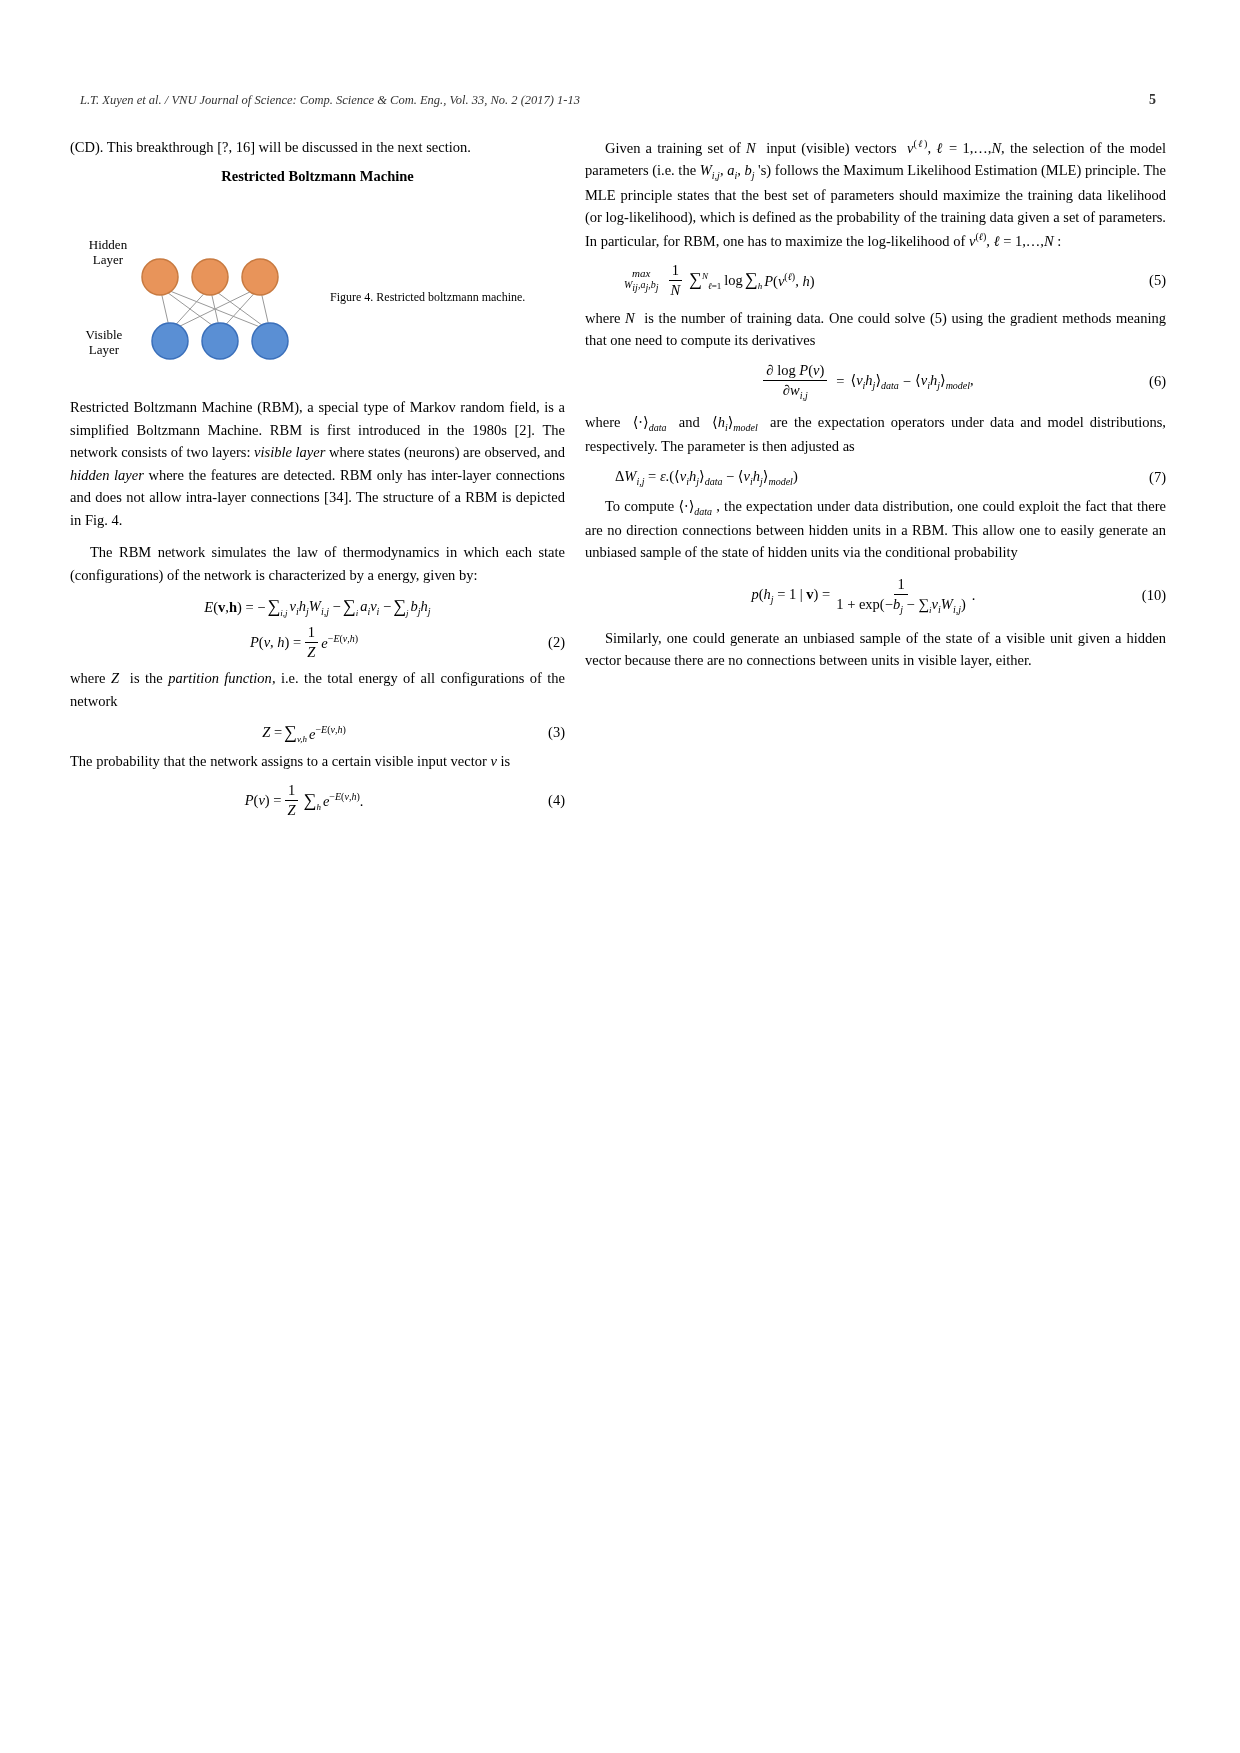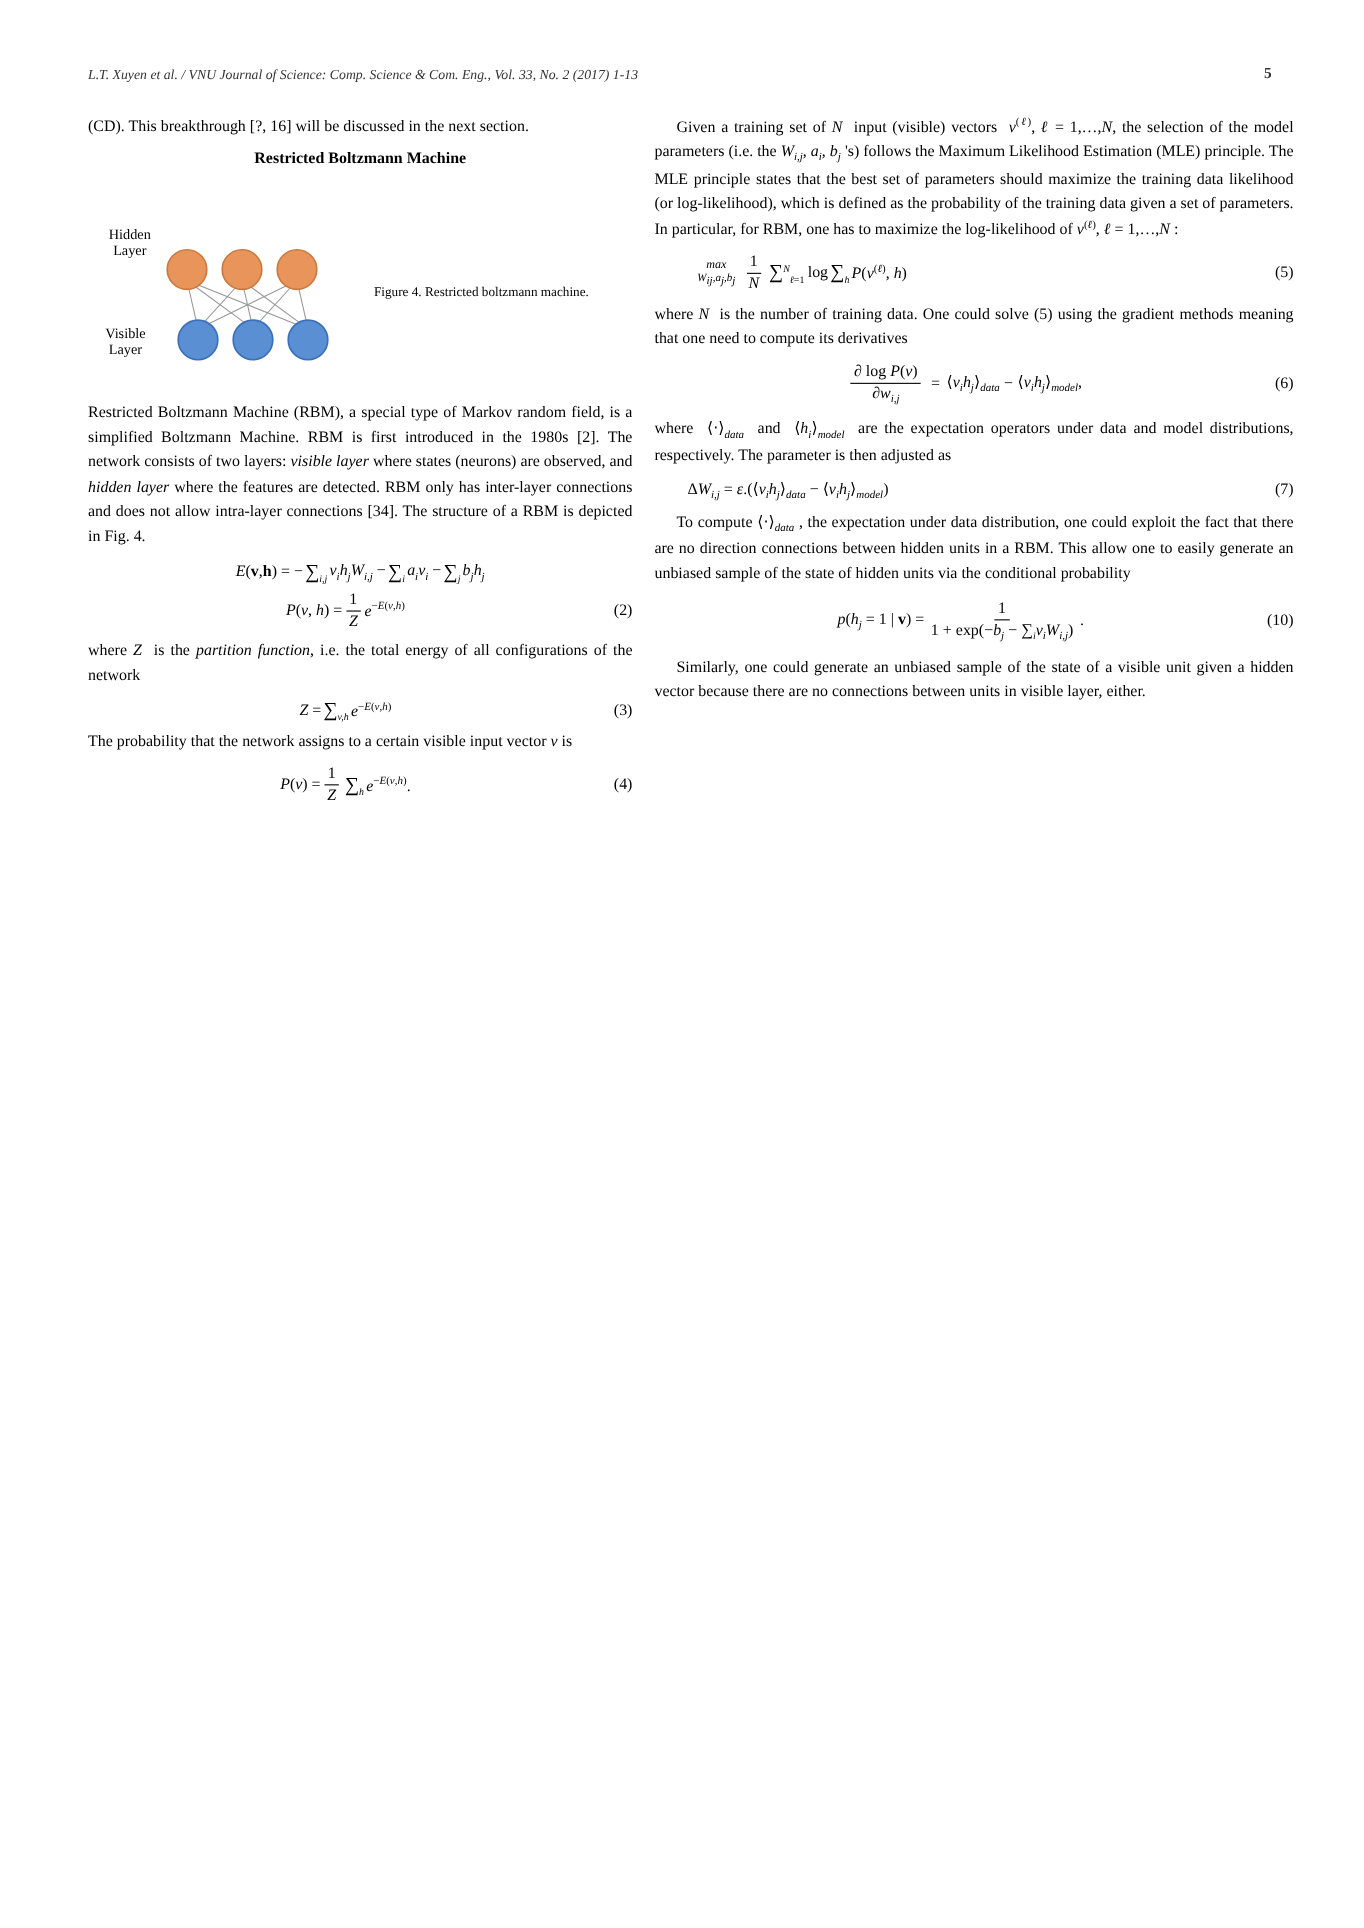--- a/index.html
+++ b/index.html
@@ -8,21 +8,21 @@
       font-family: "Times New Roman", Times, serif;
       font-size: 14.5px;
       color: #000;
       width: 1240px;
       min-height: 1753px;
       position: relative;
     }
     .page {
       width: 1236px;
       min-height: 1753px;
-      padding: 60px 80px 60px 80px;
+      padding: 92px 80px 60px 80px;
       position: relative;
     }
     .header {
       text-align: center;
       font-size: 12.5px;
       color: #333;
       border-bottom: none;
       margin-bottom: 28px;
       display: flex;
       justify-content: space-between;
@@ -33,20 +33,21 @@
       font-size: 12.5px;
     }
     .header-page {
       font-size: 14px;
       font-weight: bold;
     }
     .two-col {
       display: flex;
       gap: 20px;
       margin-top: 0;
+      justify-content: center;
     }
     .col-left {
       width: 46%;
       flex-shrink: 0;
     }
     .col-right {
       width: 54%;
       flex-shrink: 0;
     }
     p {
@@ -159,20 +160,23 @@
           <circle cx="150" cy="140" r="18" fill="#5A8FD4" stroke="#3a6fba" stroke-width="1.5"></circle>
           <circle cx="200" cy="140" r="18" fill="#5A8FD4" stroke="#3a6fba" stroke-width="1.5"></circle>
         </svg>
         <div class="figure-caption">Figure  4. Restricted boltzmann machine.</div>
       </div>
 
       <p>
         Restricted Boltzmann Machine (RBM), a special type of Markov random field, is a simplified Boltzmann Machine. RBM is first introduced in the 1980s [2]. The network consists of two layers: <em>visible layer</em> where states (neurons) are observed, and <em>hidden layer</em> where the features are detected. RBM only has inter-layer connections and does not allow intra-layer connections [34]. The structure of a RBM is depicted in Fig. 4.
       </p>
 
+      <p class="indent">
+        The RBM network simulates the law of thermodynamics in which each state (configurations) of the network is characterized by a energy, given by:
+      </p>
 
       <div class="eq-line">
         <div class="eq-content">
           <span><i>E</i>(<b>v</b>,<b>h</b>) = −</span>
           <span style="margin:0 2px">
             <span style="font-size:18px">∑</span><sub style="font-size:9px"><i>i,j</i></sub>
           </span>
           <span><i>v<sub>i</sub>h<sub>j</sub>W<sub>i,j</sub></i> − </span>
           <span style="margin:0 2px">
             <span style="font-size:18px">∑</span><sub style="font-size:9px"><i>i</i></sub>

